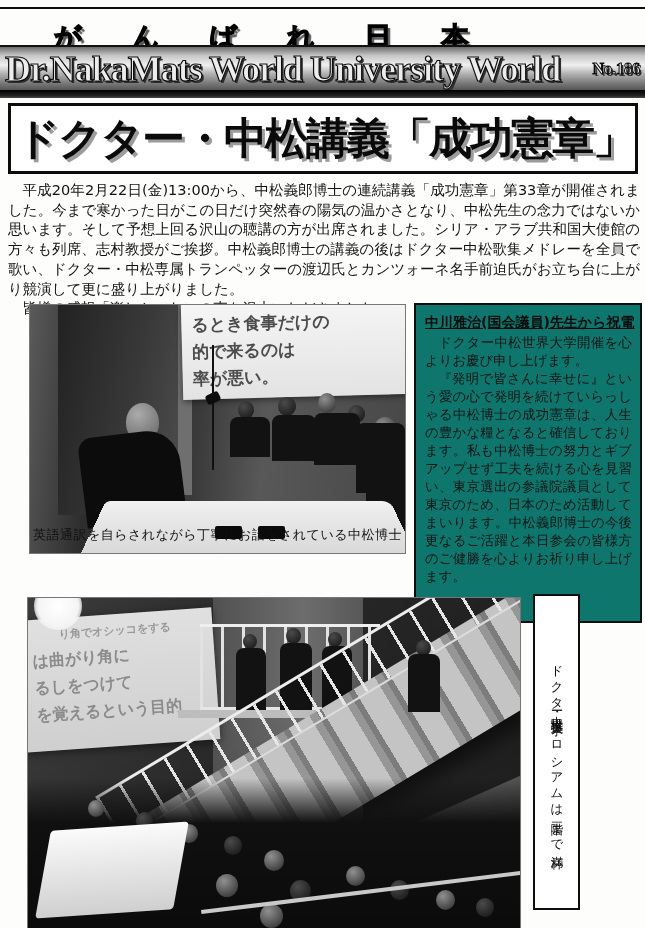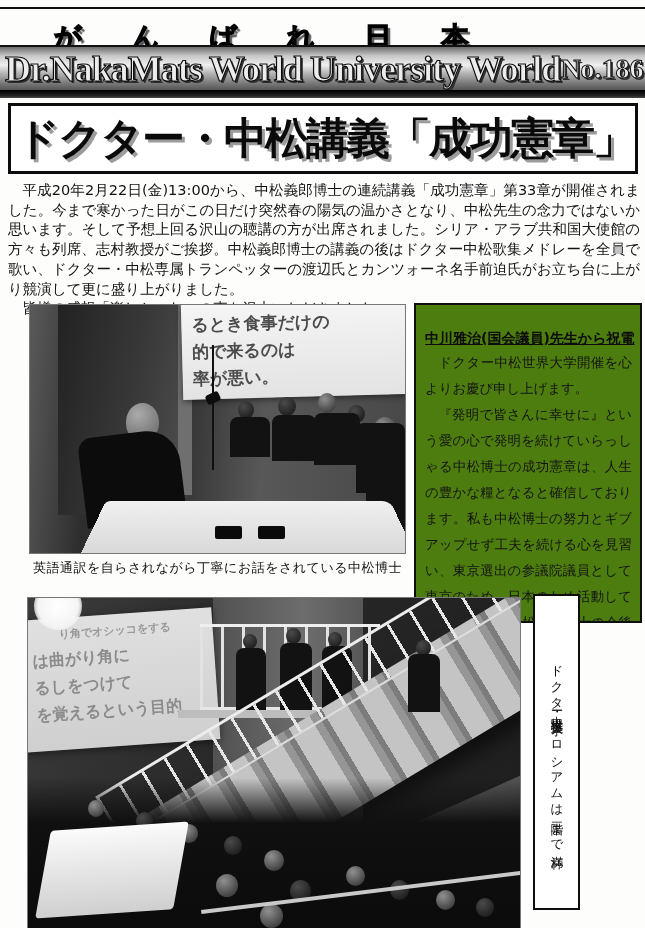--- a/index.html
+++ b/index.html
@@ -29,21 +29,21 @@
     border-top:2px solid #111;
     display:flex; align-items:center; padding:0 5px;
   }
   .banner-title {
     flex:1; font-family:"Liberation Serif","DejaVu Serif",serif;
     font-weight:bold; font-size:36px; letter-spacing:-1px; white-space:nowrap;
     color:#ececec; -webkit-text-stroke:1.2px #0d0d0d; text-shadow:2px 2px 0 #2e2e2e;
   }
   .issue-no {
     font-family:"Liberation Serif","DejaVu Serif",serif; font-weight:bold;
-    font-size:28px; color:#ececec; -webkit-text-stroke:1px #0d0d0d;
+    font-size:16px; color:#ececec; -webkit-text-stroke:1px #0d0d0d;
     text-shadow:2px 2px 0 #2e2e2e; white-space:nowrap;
   }
   .black-bar { position:absolute; top:90px; left:0; width:100%; height:8px;
     background:linear-gradient(180deg,#000 0%,#222 70%,#4a4a4a 100%); }
 
   
   .headline-box {
     position:absolute; left:8px; top:103px; width:630px; height:71px;
     border:3px solid #0c0c0c; background:#fff;
     display:flex; align-items:center; padding-left:5px; overflow:hidden;
@@ -98,34 +98,34 @@
   .p1-recorder { position:absolute; bottom:14px; width:27px; height:13px; background:#0a0a0a; border-radius:2px; }
   .head {
     position:absolute; border-radius:50%;
     background:radial-gradient(circle at 36% 30%, #909090 0%, #565656 55%, #262626 100%);
   }
   .head.dark { background:radial-gradient(circle at 36% 30%, #4a4a4a 0%, #222 70%); }
   .torso { position:absolute; background:#121212; border-radius:8px 8px 0 0; }
 
   
   .caption1 {
-    position:absolute; left:30px; top:559px; width:375px; text-align:center;
+    position:absolute; left:30px; top:526px; width:375px; text-align:center;
     font-size:13px; color:#101010; letter-spacing:0.5px;
   }
 
   
   .congrats-box {
     position:absolute; left:414px; top:303px; width:228px; height:320px;
-    border:2px solid #0e0e0e; background:#4d7c0f; padding:25px 8px 0 9px; overflow:hidden;
+    border:2px solid #0e0e0e; background:#0f766e; padding:9px 8px 0 9px; overflow:hidden;
   }
   .congrats-title {
     font-size:14px; font-weight:bold; text-decoration:underline;
     margin-bottom:2px; white-space:nowrap; color:#0c0c0c;
   }
-  .congrats-box p { font-size:13.4px; line-height:26px; text-indent:1em; text-align:justify; color:#141414; }
+  .congrats-box p { font-size:13.4px; line-height:18px; text-indent:1em; text-align:justify; color:#141414; }
 
   
   .photo2 {
     position:absolute; left:28px; top:598px; width:492px; height:330px;
     background:linear-gradient(115deg,#3c3c3c 0%,#272727 45%,#1d1d1d 100%);
     overflow:hidden; outline:1px solid #777;
   }
   .p2-wall { position:absolute; left:185px; top:0; width:150px; height:250px;
     background:linear-gradient(90deg,#515151 0%,#6d6d6d 60%,#585858 100%); }
   .p2-screen {

